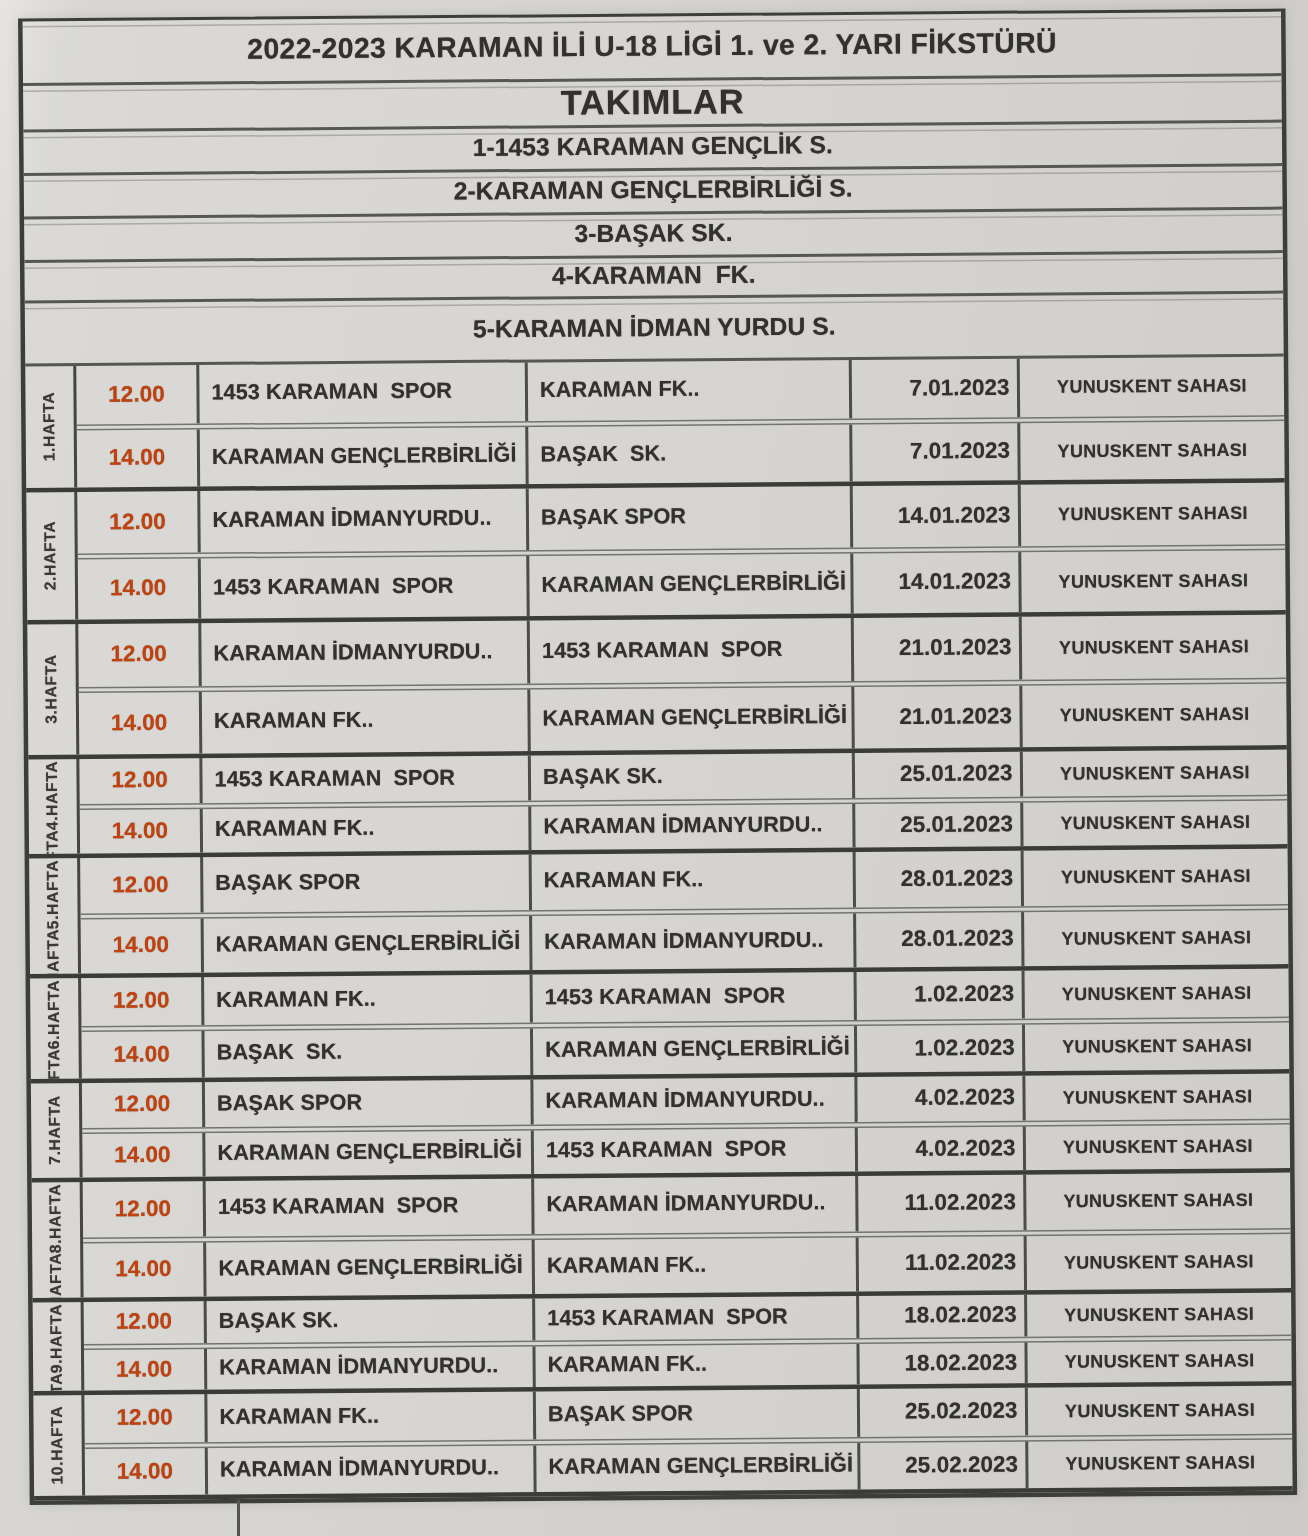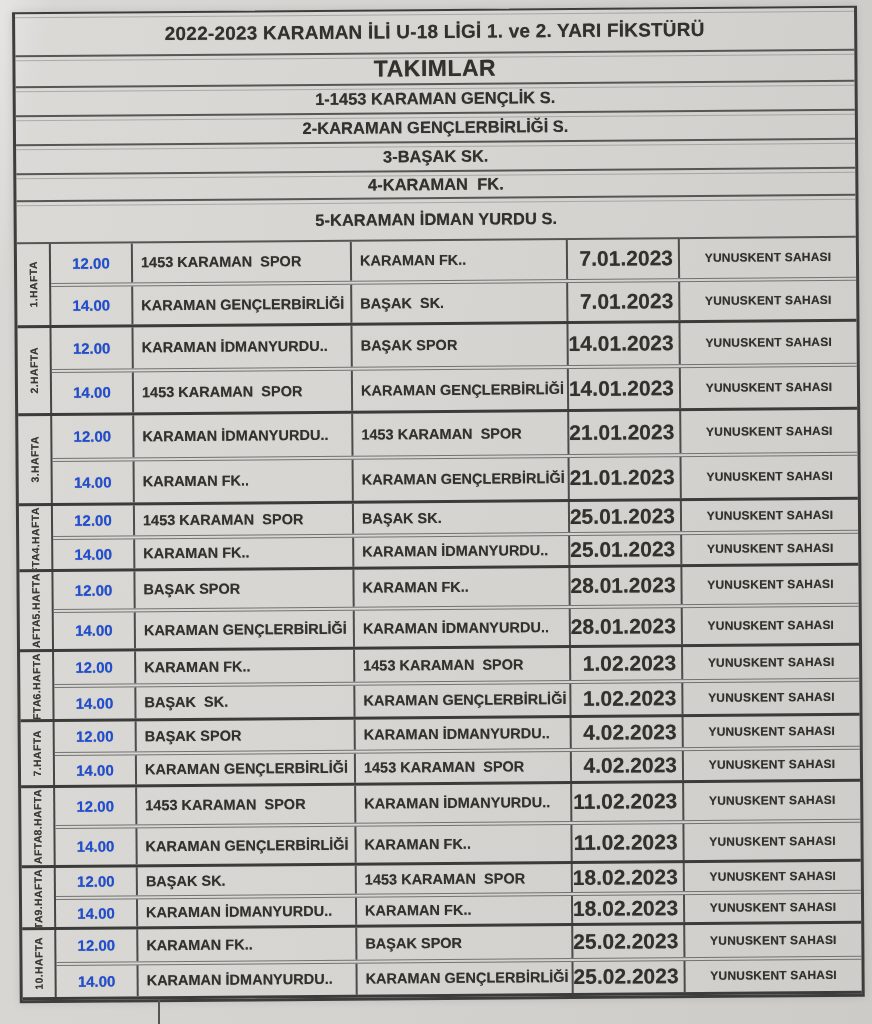--- a/index.html
+++ b/index.html
@@ -53,23 +53,23 @@
   .match-row {
     flex: 1; display: grid;
     grid-template-columns: 80px 219px 216px 112px 1fr;
   }
   .match-row + .match-row { border-top: 4px double #737371; }
   .cell {
     display: flex; align-items: center; overflow: hidden;
     font-weight: bold; text-shadow: 0 0 0.7px rgba(52,51,47,0.55);
   }
   .cell + .cell { border-left: 2px solid #4c4c4a; }
-  .c-time  { justify-content: center; font-size: 15px; color: #1d4ed8; border-radius: 16px; }
+  .c-time  { justify-content: center; font-size: 15px; color: #c2410c; border-radius: 16px; }
   .c-home, .c-away { padding-left: 8px; font-size: 14.5px; white-space: pre; }
-  .c-date  { justify-content: flex-end; padding-right: 5px; font-size: 21px; }
+  .c-date  { justify-content: flex-end; padding-right: 5px; font-size: 15px; }
   .c-venue { justify-content: center; font-size: 12px; letter-spacing: 0.2px; }
   .below-line {
     position: absolute; left: 158px; top: 1000px; width: 2px; height: 24px;
     background: #54545
 2; background: #545452;
   }
 </style>
 </head>
 <body>
 

